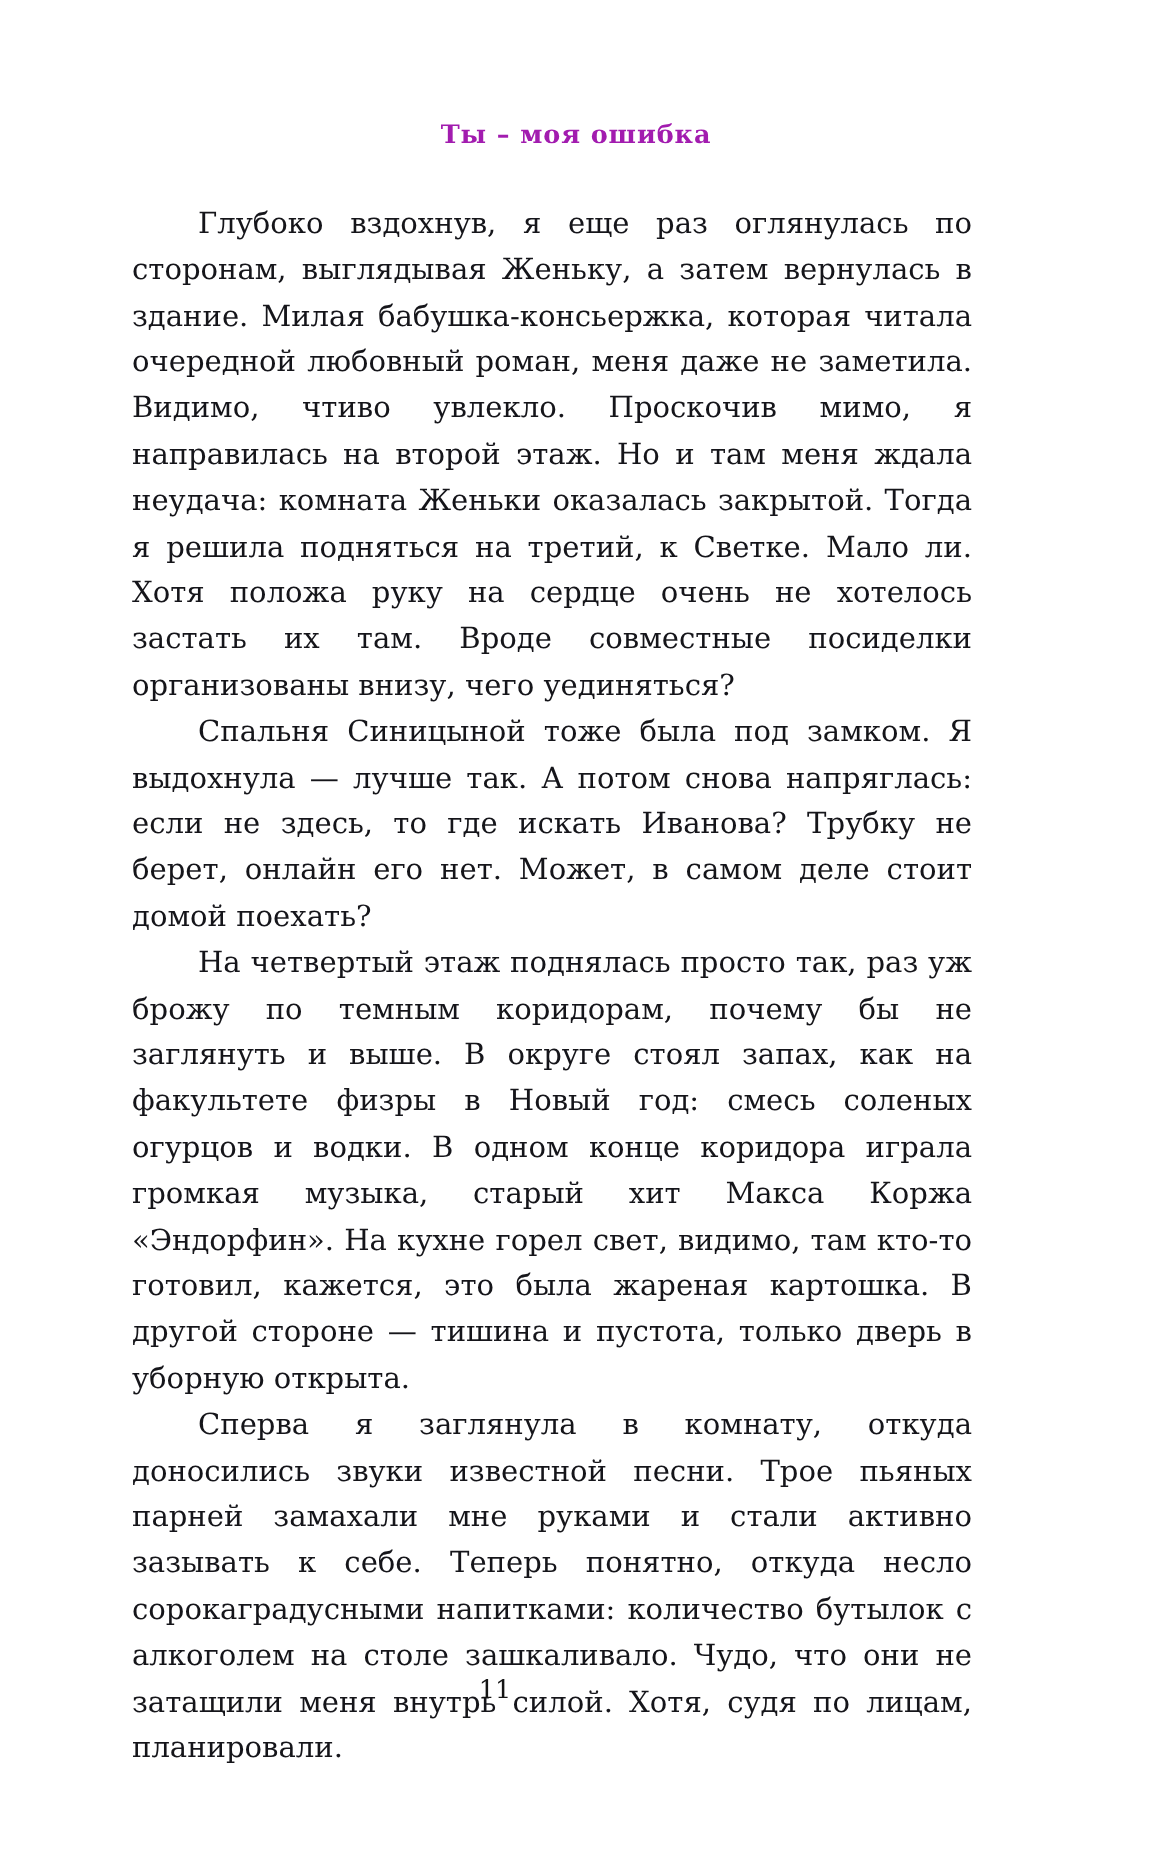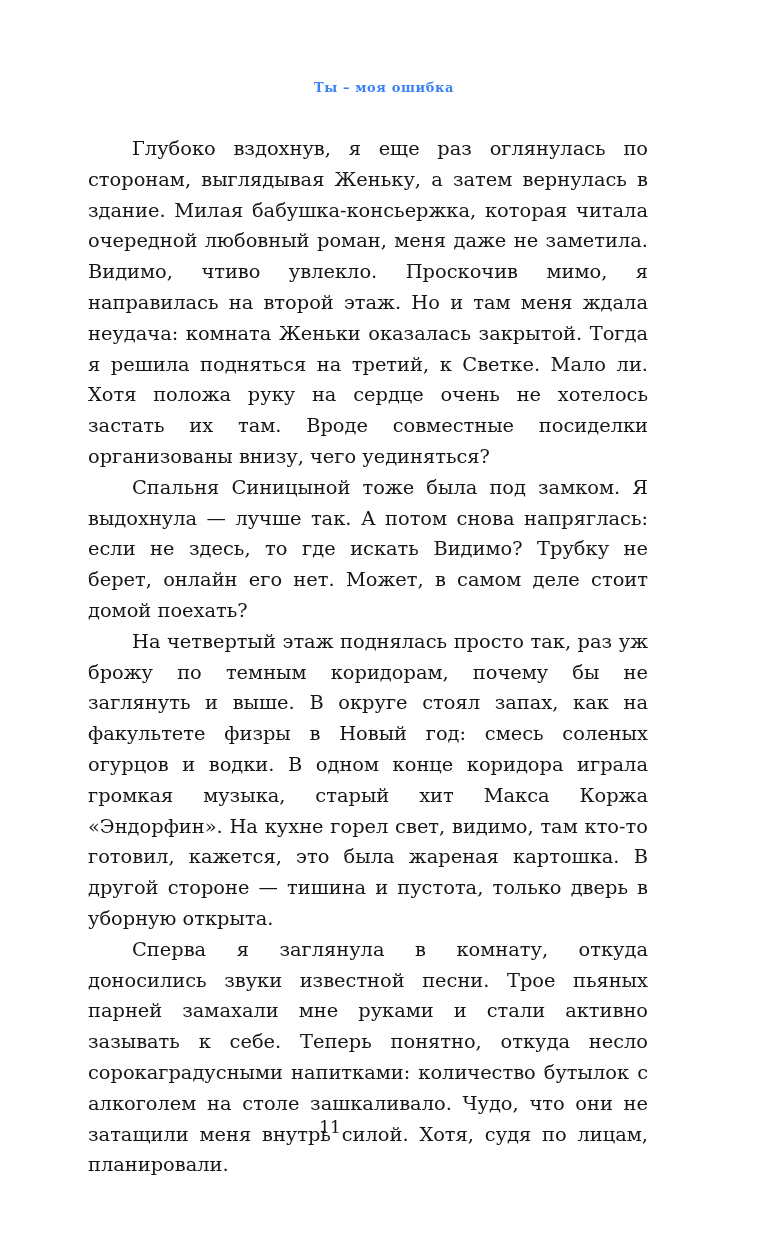--- a/index.html
+++ b/index.html
@@ -22,23 +22,23 @@
     padding: 0;
   }
   .running-head {
     position: absolute;
     top: 80px;
     left: 0;
     width: 768px;
     text-align: center;
     font-family: "DejaVu Serif", serif;
     font-weight: bold;
-    font-size: 13px;
+    font-size: 17px;
     letter-spacing: 0.6px;
-    color: #3b82f6;
+    color: #a21caf;
   }
   .body-text {
     position: absolute;
     top: 134px;
     left: 88px;
     width: 560px;
     font-size: 19.4px;
     line-height: 30.8px;
     text-align: justify;
     text-justify: inter-word;
@@ -65,21 +65,21 @@
 </style>
 </head>
 <body>
 
 <div class="page">
 
   <div class="running-head">Ты – моя ошибка</div>
 
   <div class="body-text">
     <p>Глубоко вздохнув, я еще раз оглянулась по сторонам, выглядывая Женьку, а затем вернулась в здание. Милая бабушка-консьержка, которая читала очередной любовный роман, меня даже не заметила. Видимо, чтиво увлекло. Проскочив мимо, я направилась на второй этаж. Но и там меня ждала неудача: комната Женьки оказалась закрытой. Тогда я решила подняться на третий, к Светке. Мало ли. Хотя положа руку на сердце очень не хотелось застать их там. Вроде совместные посиделки организованы внизу, чего уединяться?</p>
-    <p>Спальня Синицыной тоже была под замком. Я выдохнула — лучше так. А потом снова напряглась: если не здесь, то где искать Видимо? Трубку не берет, онлайн его нет. Может, в самом деле стоит домой поехать?</p>
+    <p>Спальня Синицыной тоже была под замком. Я выдохнула — лучше так. А потом снова напряглась: если не здесь, то где искать Иванова? Трубку не берет, онлайн его нет. Может, в самом деле стоит домой поехать?</p>
     <p>На четвертый этаж поднялась просто так, раз уж брожу по темным коридорам, почему бы не заглянуть и выше. В округе стоял запах, как на факультете физры в Новый год: смесь соленых огурцов и водки. В одном конце коридора играла громкая музыка, старый хит Макса Коржа «Эндорфин». На кухне горел свет, видимо, там кто-то готовил, кажется, это была жареная картошка. В другой стороне — тишина и пустота, только дверь в уборную открыта.</p>
     <p>Сперва я заглянула в комнату, откуда доносились звуки известной песни. Трое пьяных парней замахали мне руками и стали активно зазывать к себе. Теперь понятно, откуда несло сорокаградусными напитками: количество бутылок с алкоголем на столе зашкаливало. Чудо, что они не затащили меня внутрь силой. Хотя, судя по лицам, планировали.</p>
 
   </div>
 
   <div class="folio">11</div>
 
 </div>
 
 </body></html>

